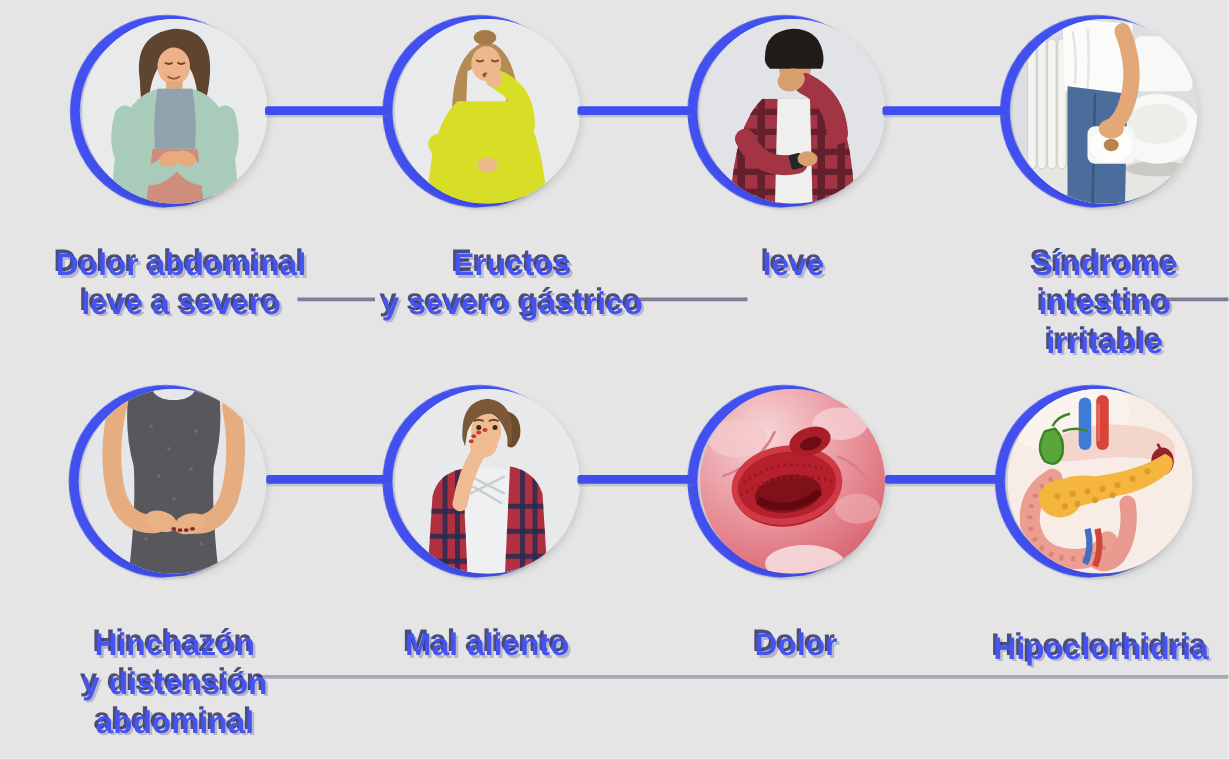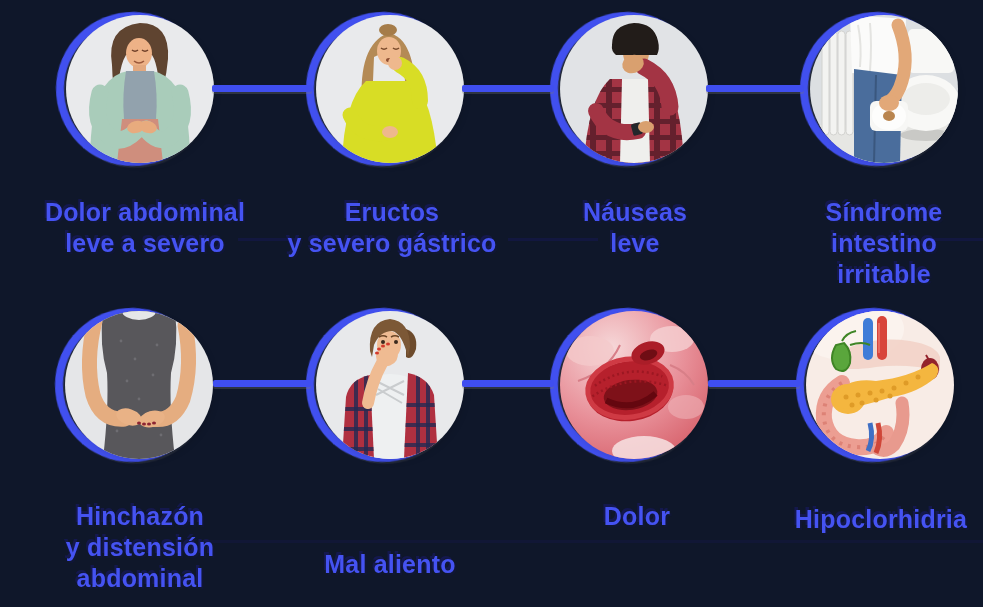--- a/index.html
+++ b/index.html
@@ -1,17 +1,17 @@
 <!DOCTYPE html>
 <html><head>
 <meta charset="utf-8">
 <style>
   html,body{margin:0;padding:0;background:#ffffff;}
   #canvas{
-    position:relative;width:983px;height:607px;background:#0f172a;
+    position:relative;width:983px;height:607px;background:#e5e5e5;
     overflow:hidden;font-family:"Liberation Sans",sans-serif;
   }
   
   .module{position:absolute;width:168px;height:166px;}
   .ring{
     position:absolute;left:0;top:3px;width:154px;height:154px;box-sizing:border-box;
     border:8px solid #4150ef;border-right-color:transparent;border-radius:50%;
     transform:rotate(-5deg);
     filter:drop-shadow(2px 2px 0 rgba(120,120,120,0.18));
   }
@@ -311,40 +311,39 @@
 
   <div class="label-connector" style="left:238px;top:238px;width:62px;"></div>
   <div class="label-connector" style="left:508px;top:238px;width:90px;"></div>
   <div class="label-connector" style="left:933px;top:238px;width:50px;"></div>
   <div class="label-connector" style="left:205px;top:540px;width:778px;opacity:.6;"></div>
 
   <div class="caption" style="left:-5px;top:197px;">
     <div>Dolor abdominal</div>
     <div>leve a severo</div>
   </div>
-  <div class="caption" style="left:242px;top:197px;">
+  <div class="caption" style="left:260px;top:197px;">
     <div>Eructos</div>
     <div>y severo gástrico</div>
   </div>
   <div class="caption" style="left:485px;top:197px;">
-    <div>Náuseas</div>
     <div>leve</div>
   </div>
   <div class="caption" style="left:734px;top:197px;">
     <div>Síndrome</div>
     <div>intestino</div>
     <div>irritable</div>
   </div>
 
   <div class="caption" style="left:-10px;top:501px;">
     <div>Hinchazón</div>
     <div>y distensión</div>
     <div>abdominal</div>
   </div>
-  <div class="caption" style="left:240px;top:501px;margin-top:48px;">
+  <div class="caption" style="left:240px;top:501px;">
     <div>Mal aliento</div>
   </div>
   <div class="caption" style="left:487px;top:501px;">
     <div>Dolor</div>
   </div>
   <div class="caption" style="left:731px;top:504px;">
     <div>Hipoclorhidria</div>
   </div>
 
 </div>

